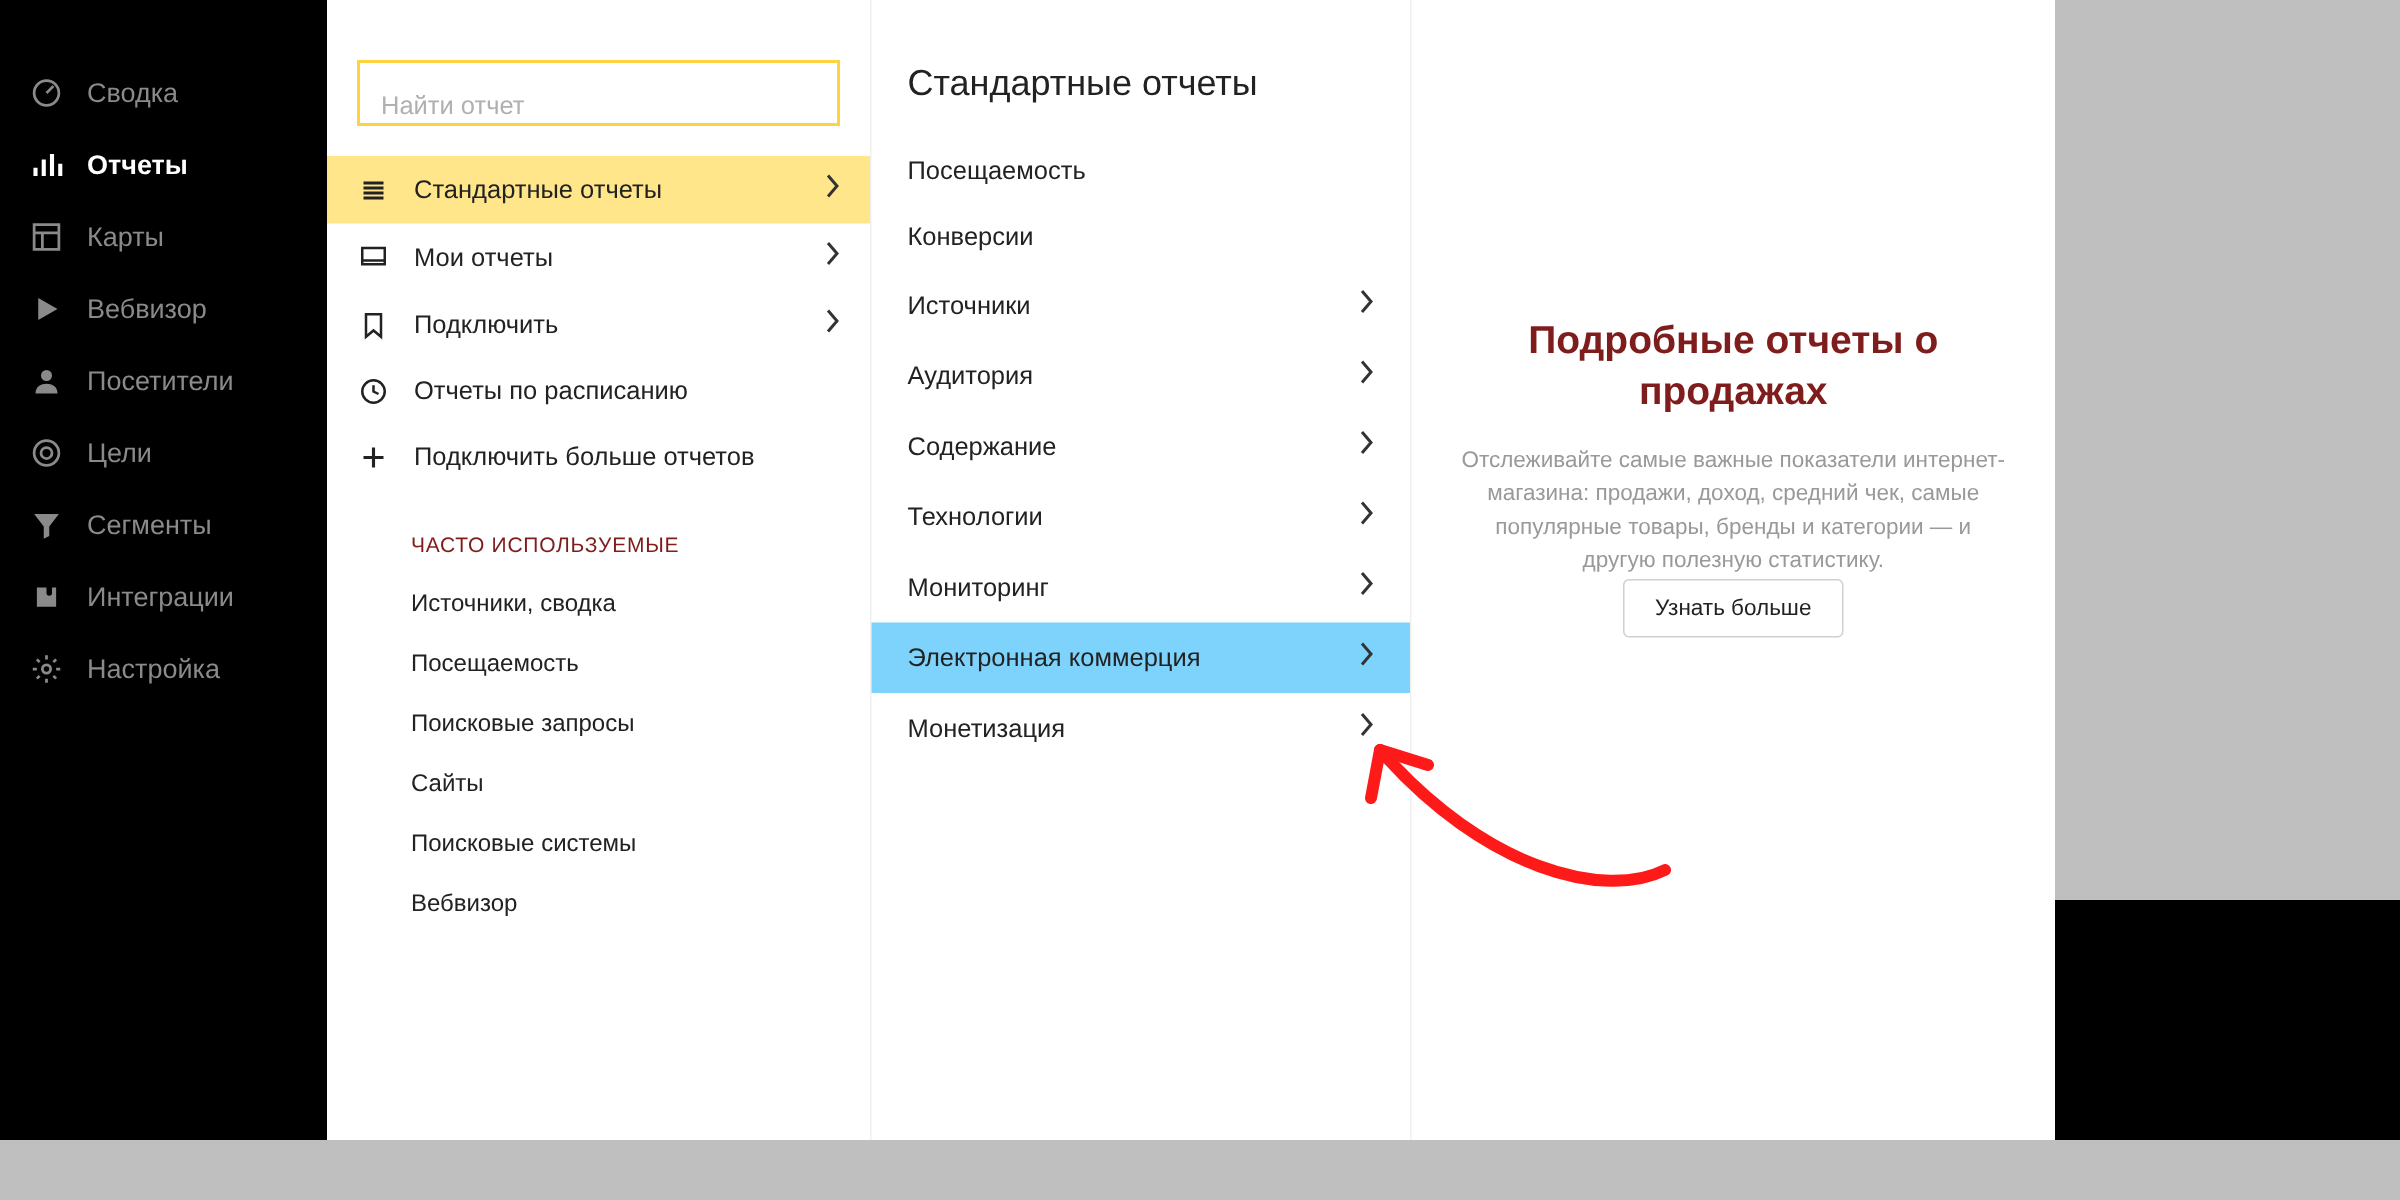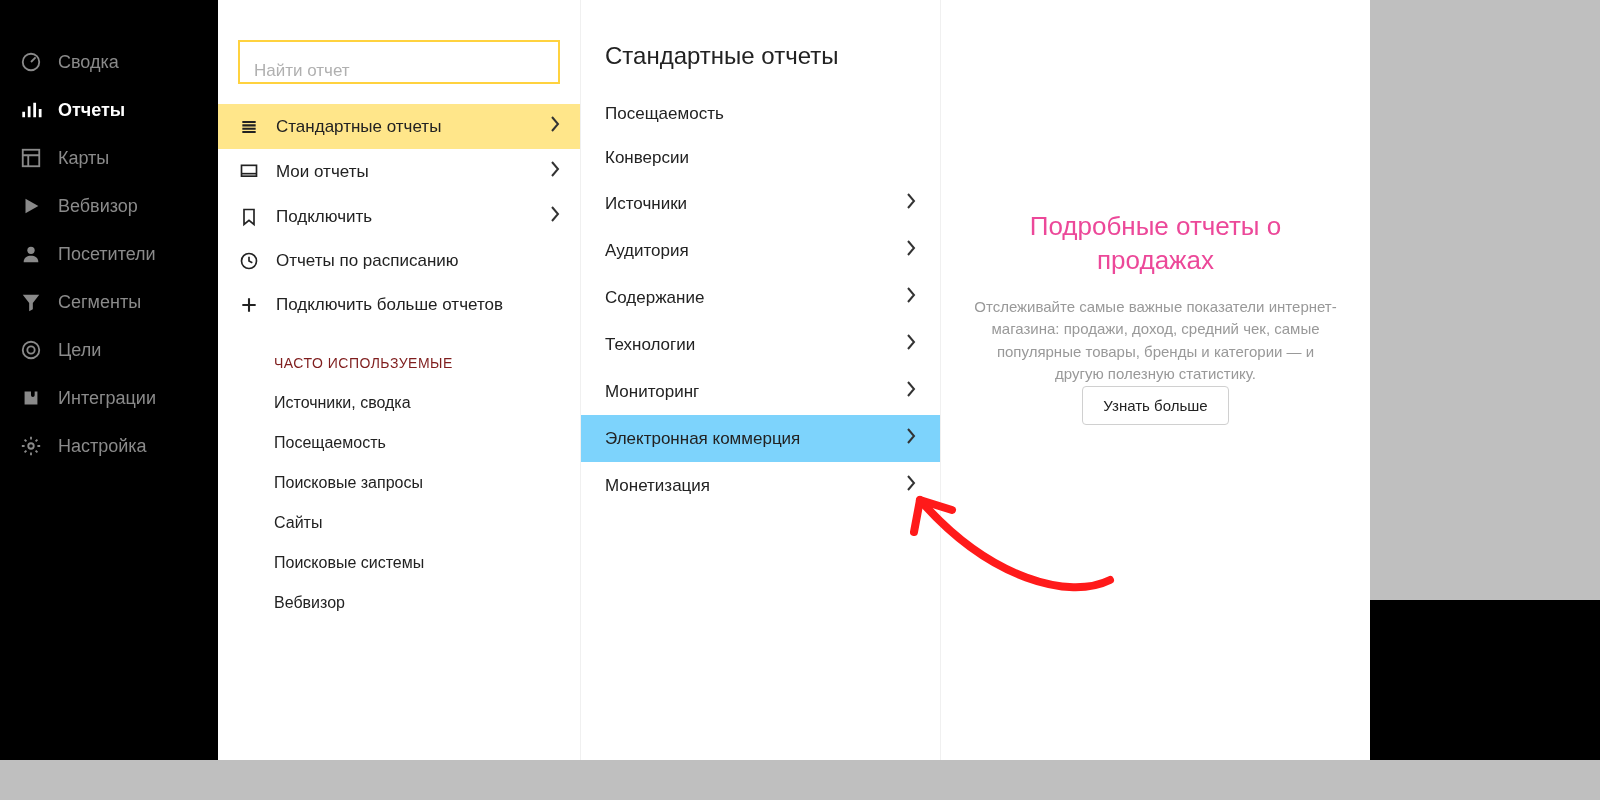--- a/index.html
+++ b/index.html
@@ -136,22 +136,22 @@
   
   .panel-info {
     flex: 1;
     background: #fff;
     border-left: 1px solid #f0f0f0;
     padding: 210px 30px 0 30px;
     text-align: center;
   }
   .info-title {
     font-size: 26px;
-    font-weight: 400;
-    color: #ec4899;
+    font-weight: 700;
+    color: #7f1d1d;
     line-height: 1.3;
     margin-bottom: 18px;
   }
   .info-text {
     font-size: 15px;
     color: #999;
     line-height: 1.5;
   }
   .info-btn {
     display: inline-block;
@@ -233,33 +233,33 @@
         <svg viewBox="0 0 24 24" width="22" height="22">
             <circle cx="12" cy="8" r="4" fill="#8a8a8a" stroke="none"></circle>
             <path d="M4 21 C4 16 8 14 12 14 C16 14 20 16 20 21 Z" fill="#8a8a8a" stroke="none"></path>
           </svg>
       </span>
       <span>Посетители</span>
     </div>
     <div class="nav-item">
       <span class="nav-icon">
         <svg viewBox="0 0 24 24" width="22" height="22">
-            <path d="M3 4 L21 4 L14 13 L14 20 L10 22 L10 13 Z" fill="#8a8a8a" stroke="none"></path>
-          </svg>
-      </span>
-      <span>Сегменты</span>
-    </div>
-    <div class="nav-item">
-      <span class="nav-icon">
-        <svg viewBox="0 0 24 24" width="22" height="22">
             <circle cx="12" cy="12" r="9" stroke-width="2"></circle>
             <circle cx="12" cy="12" r="4" stroke-width="2"></circle>
           </svg>
       </span>
       <span>Цели</span>
+    </div>
+    <div class="nav-item">
+      <span class="nav-icon">
+        <svg viewBox="0 0 24 24" width="22" height="22">
+            <path d="M3 4 L21 4 L14 13 L14 20 L10 22 L10 13 Z" fill="#8a8a8a" stroke="none"></path>
+          </svg>
+      </span>
+      <span>Сегменты</span>
     </div>
     <div class="nav-item">
       <span class="nav-icon">
         <svg viewBox="0 0 24 24" width="22" height="22">
             <path d="M5 5 L12 5 L12 9 A2 2 0 0 0 16 9 L16 5 L19 5 L19 19 L5 19 Z" fill="#8a8a8a" stroke="none"></path>
           </svg>
       </span>
       <span>Интеграции</span>
     </div>
     <div class="nav-item">

